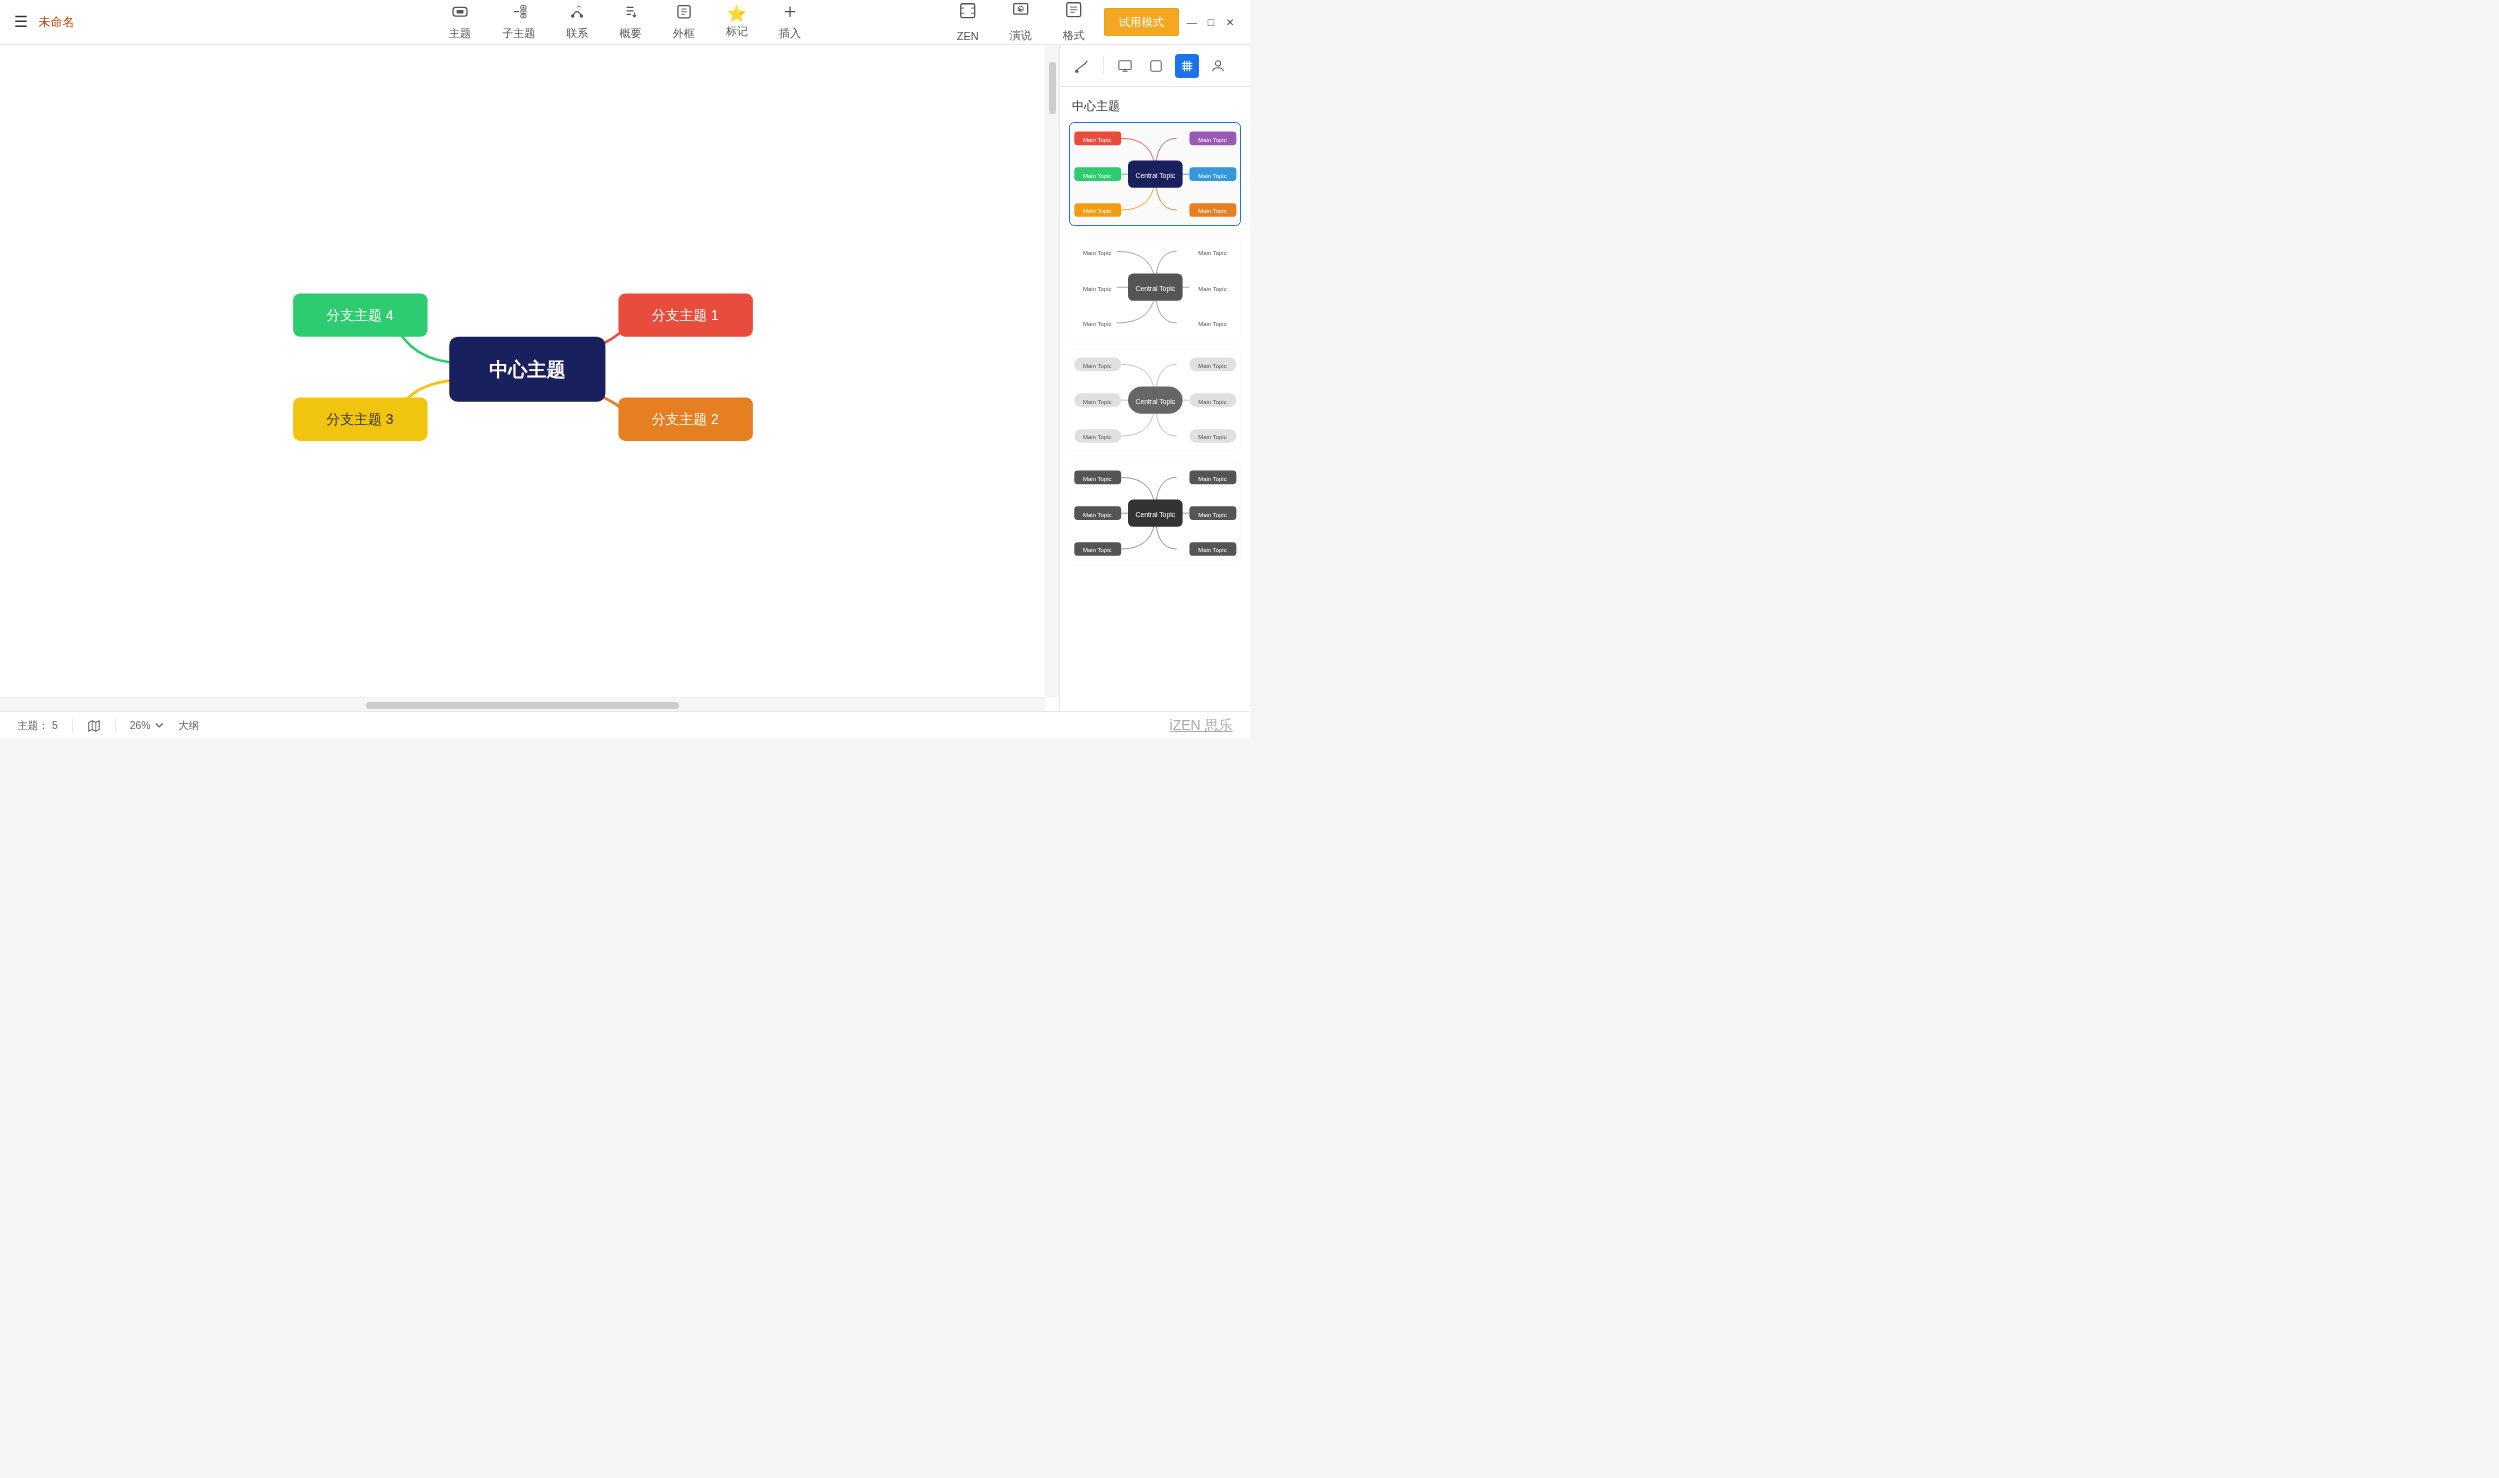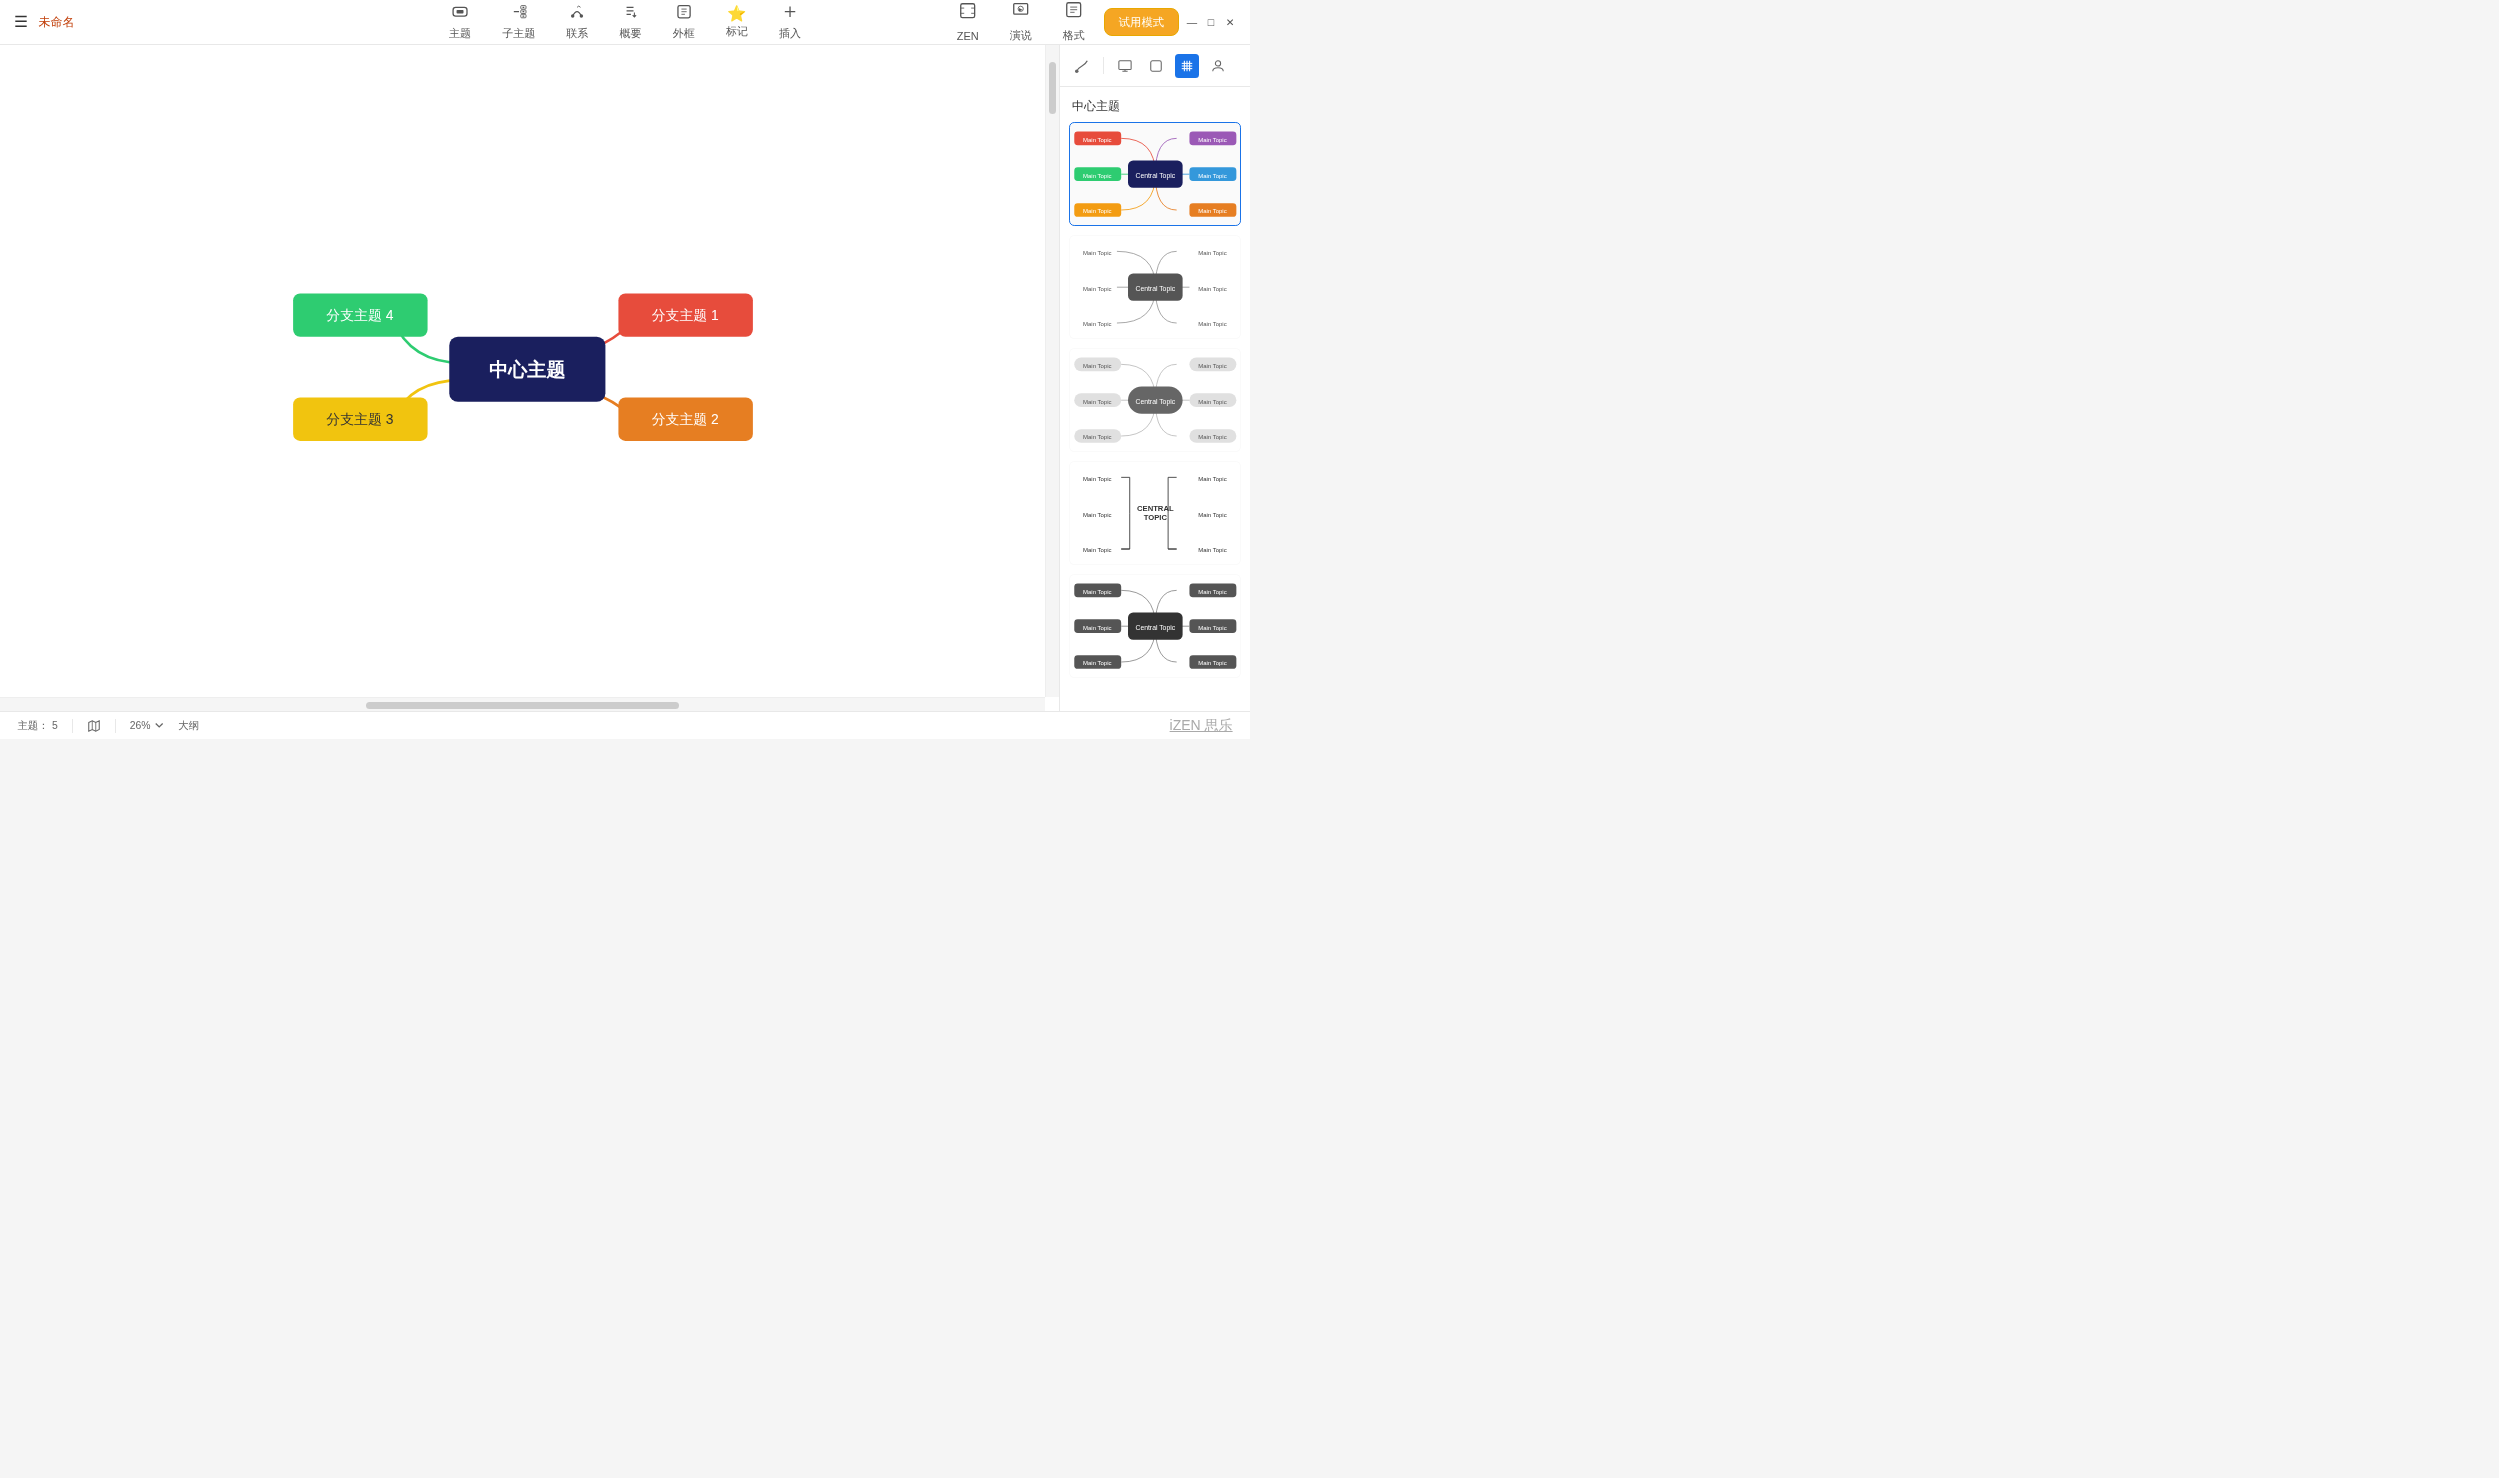--- a/index.html
+++ b/index.html
@@ -63,21 +63,21 @@
       flex-direction: column;
       align-items: center;
       gap: 7px;
       padding: 5.2px 12px;
       cursor: pointer;
     }
     .btn-trial {
       background: #f5a623;
       color: #fff;
       border: none;
-      border-radius: 8px;
+      border-radius: 2px;
       padding: 5.2px 14px;
       font-size: 11.3px;
       cursor: pointer;
       font-weight: 500;
     }
     .win-controls {
       display: flex;
       align-items: center;
       gap: 7px;
     }
@@ -461,35 +461,20 @@
           <path d="M 60 60 L 75 60" stroke="#bbb" stroke-width="1" fill="none"></path>
           <path d="M 60 102 Q 100 102 100 60" stroke="#bbb" stroke-width="1" fill="none"></path>
           <path d="M 125 18 Q 100 18 100 60" stroke="#bbb" stroke-width="1" fill="none"></path>
           <path d="M 125 60 L 140 60" stroke="#bbb" stroke-width="1" fill="none"></path>
           <path d="M 125 102 Q 100 102 100 60" stroke="#bbb" stroke-width="1" fill="none"></path>
           <rect x="68" y="44" width="64" height="32" rx="16" fill="#666"></rect>
           <text x="100" y="64" text-anchor="middle" fill="white" font-size="8" font-family="sans-serif">Central Topic</text>
         </svg>
       </div>
 
-      <div class="template-item">
-        <svg viewBox="0 0 200 120" xmlns="http://www.w3.org/2000/svg" style="background:#fff;">
-          <text x="32" y="22" text-anchor="middle" fill="#333" font-size="7" font-family="sans-serif">Main Topic</text>
-          <text x="32" y="64" text-anchor="middle" fill="#333" font-size="7" font-family="sans-serif">Main Topic</text>
-          <text x="32" y="106" text-anchor="middle" fill="#333" font-size="7" font-family="sans-serif">Main Topic</text>
-          <text x="167" y="22" text-anchor="middle" fill="#333" font-size="7" font-family="sans-serif">Main Topic</text>
-          <text x="167" y="64" text-anchor="middle" fill="#333" font-size="7" font-family="sans-serif">Main Topic</text>
-          <text x="167" y="106" text-anchor="middle" fill="#333" font-size="7" font-family="sans-serif">Main Topic</text>
-
-          <path d="M 60 18 H 70 V 60 V 102 H 60 M 60 102 H 70" stroke="#333" stroke-width="1" fill="none"></path>
-          <path d="M 125 18 H 115 V 60 V 102 H 125 M 125 102 H 115" stroke="#333" stroke-width="1" fill="none"></path>
-          <text x="100" y="57" text-anchor="middle" fill="#333" font-size="9" font-weight="bold" font-family="sans-serif">CENTRAL</text>
-          <text x="100" y="68" text-anchor="middle" fill="#333" font-size="9" font-weight="bold" font-family="sans-serif">TOPIC</text>
-        </svg>
-      </div>
 
       <div class="template-item">
         <svg viewBox="0 0 200 120" xmlns="http://www.w3.org/2000/svg" style="background:#fff;">
           <rect x="5" y="10" width="55" height="16" rx="4" fill="#555"></rect>
           <text x="32" y="22" text-anchor="middle" fill="white" font-size="7" font-family="sans-serif">Main Topic</text>
           <rect x="5" y="52" width="55" height="16" rx="4" fill="#555"></rect>
           <text x="32" y="64" text-anchor="middle" fill="white" font-size="7" font-family="sans-serif">Main Topic</text>
           <rect x="5" y="94" width="55" height="16" rx="4" fill="#555"></rect>
           <text x="32" y="106" text-anchor="middle" fill="white" font-size="7" font-family="sans-serif">Main Topic</text>
           <rect x="140" y="10" width="55" height="16" rx="4" fill="#555"></rect>

